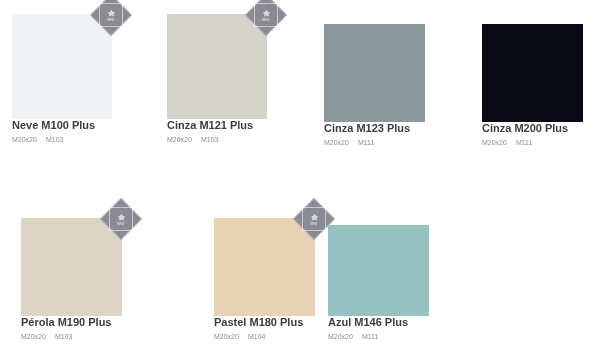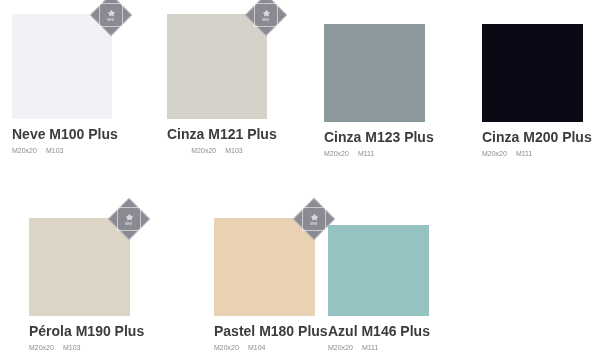--- a/index.html
+++ b/index.html
@@ -68,22 +68,21 @@
     letter-spacing: 0.2px;
     line-height: 1;
     color: #ffffff;
     opacity: 0.9;
     margin-top: 1px;
     white-space: nowrap;
     transform: scale(0.95);
   }
 
   .tile-name {
-    margin-top: 7px;
-    font-size: 14px;
+    font-size: 11px;
     font-weight: bold;
     color: #3c3c40;
     line-height: 1.2;
     white-space: nowrap;
   }
 
   .tile-meta {
     margin-top: 4px;
     font-size: 7px;
     color: #8d8d92;
@@ -106,21 +105,21 @@
             <svg class="seal-mark" viewBox="0 0 12 12">
               <path d="M6 1 L8 4 L11 4.6 L8.8 6.9 L9.4 10 L6 8.6 L2.6 10 L3.2 6.9 L1 4.6 L4 4 Z" fill="#ffffff" opacity="0.8"></path>
             </svg>
             <div class="seal-text">NEW</div>
           </div>
         </div>
       </div>
       <div class="tile-name">Neve M100 Plus</div>
       <div class="tile-meta"><span class="meta-size">M20x20</span><span class="meta-code">M103</span></div>
     </div>
-    <div class="product-tile" style="left: 167px; top: 14px; width: 100px; text-align: center;">
+    <div class="product-tile" style="left: 167px; top: 14px; width: 100px;">
       <div class="swatch-wrap" style="width: 100px; height: 105px;">
         <div class="swatch" title="Cinza M121 Plus" style="background: rgb(213, 210, 202);"></div>
         <div class="seal-badge" style="background: rgb(138, 138, 147);">
           <div class="seal-inner">
             <svg class="seal-mark" viewBox="0 0 12 12">
               <path d="M6 1 L8 4 L11 4.6 L8.8 6.9 L9.4 10 L6 8.6 L2.6 10 L3.2 6.9 L1 4.6 L4 4 Z" fill="#ffffff" opacity="0.8"></path>
             </svg>
             <div class="seal-text">NEW</div>
           </div>
         </div>
@@ -135,21 +134,21 @@
       <div class="tile-name">Cinza M123 Plus</div>
       <div class="tile-meta"><span class="meta-size">M20x20</span><span class="meta-code">M111</span></div>
     </div>
     <div class="product-tile" style="left: 482px; top: 24px; width: 101px;">
       <div class="swatch-wrap" style="width: 101px; height: 98px;">
         <div class="swatch" title="Preto M200 Plus" style="background: rgb(10, 10, 22);"></div>
       </div>
       <div class="tile-name">Cinza M200 Plus</div>
       <div class="tile-meta"><span class="meta-size">M20x20</span><span class="meta-code">M111</span></div>
     </div>
-    <div class="product-tile" style="left: 29px; top: 218px; width: 78px;">
+    <div class="product-tile" style="left: 21px; top: 218px; width: 78px;">
       <div class="swatch-wrap" style="width: 101px; height: 98px;">
         <div class="swatch" title="Pérola M190 Plus" style="background: rgb(220, 213, 197);"></div>
         <div class="seal-badge" style="background: rgb(138, 138, 147);">
           <div class="seal-inner">
             <svg class="seal-mark" viewBox="0 0 12 12">
               <path d="M6 1 L8 4 L11 4.6 L8.8 6.9 L9.4 10 L6 8.6 L2.6 10 L3.2 6.9 L1 4.6 L4 4 Z" fill="#ffffff" opacity="0.8"></path>
             </svg>
             <div class="seal-text">NEW</div>
           </div>
         </div>

